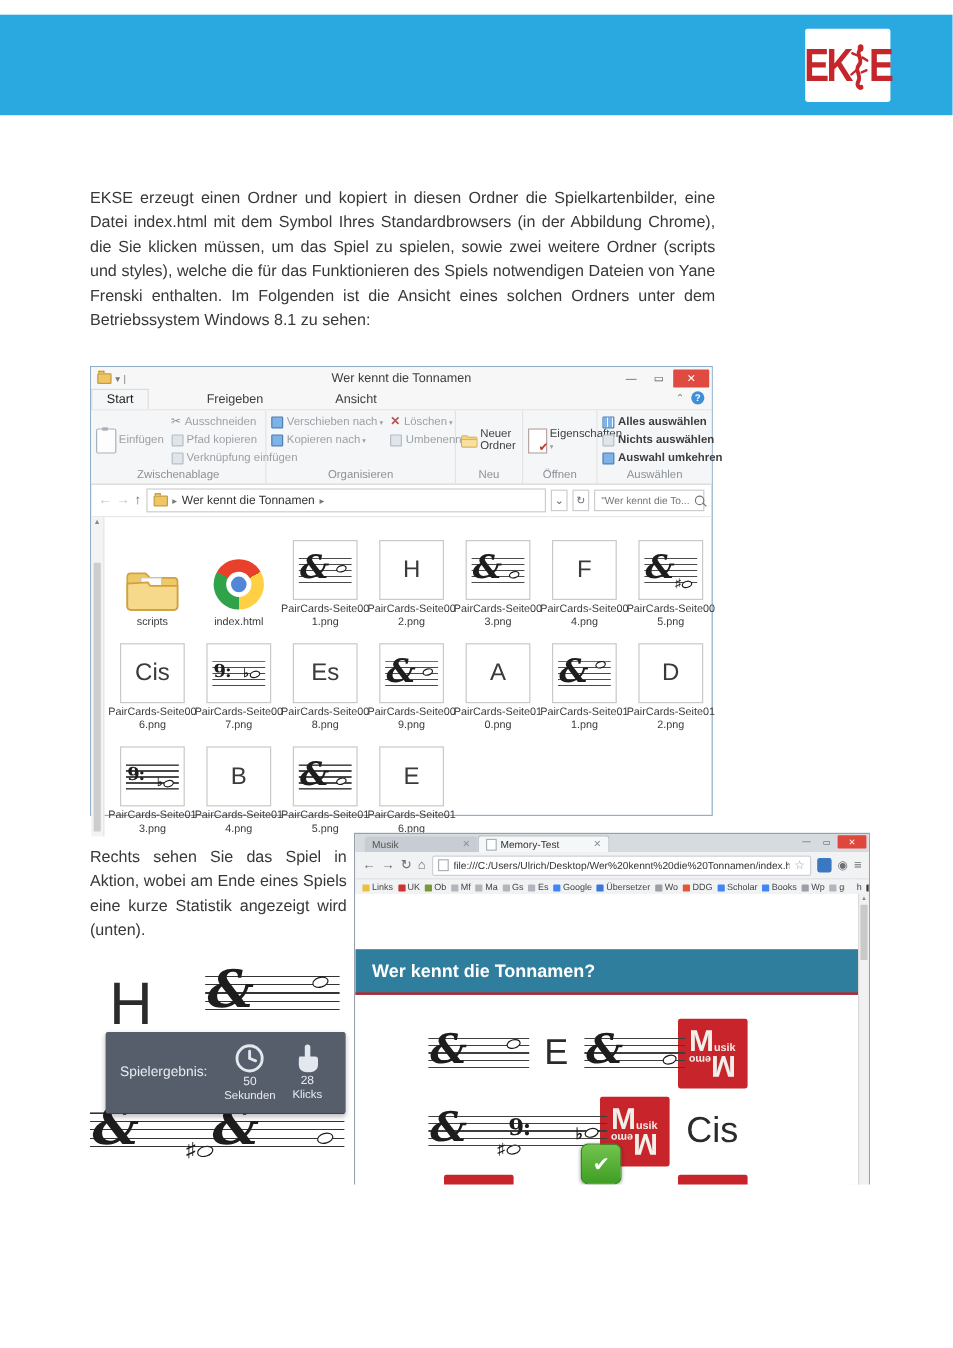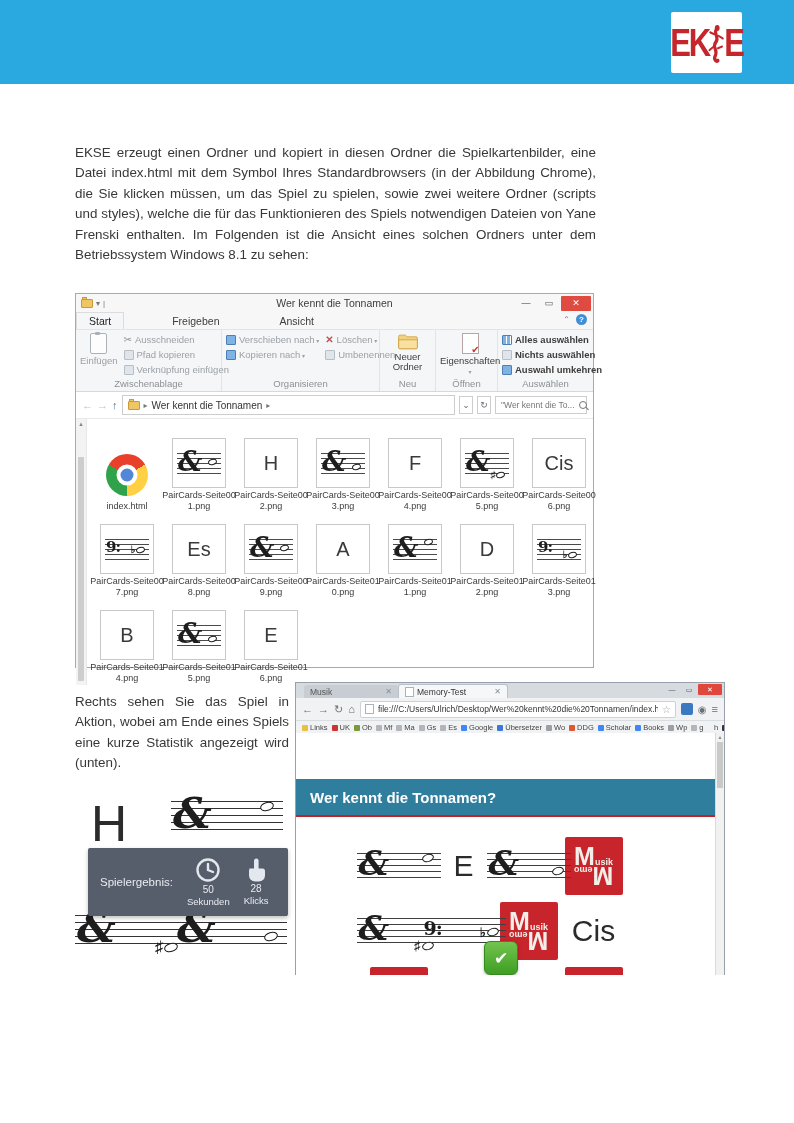--- a/index.html
+++ b/index.html
@@ -1,16 +1,16 @@
 <!DOCTYPE html>
 <html><head>
 <meta charset="utf-8">
 <style>
   html,body{margin:0;padding:0;background:#fff;}
-  .page{position:relative;width:794px;height:975px;background:#fff;font-family:"Liberation Sans",sans-serif;overflow:hidden;margin:0 auto;}
+  .page{position:relative;width:794px;height:975px;background:#fff;font-family:"Liberation Sans",sans-serif;overflow:hidden;margin:12px auto;}
 
   
   .top-band{position:absolute;left:0;top:0;width:794px;height:84px;background:#29a9e0;}
   .bottom-band{position:absolute;left:0;top:1101px;width:794px;height:22px;background:#29a9e0;}
   .logo-box{position:absolute;left:671px;top:12px;width:71px;height:61px;background:#fff;border-radius:2px;display:flex;align-items:center;justify-content:center;}
   .logo-txt{color:#c4262b;font-weight:bold;font-size:31px;letter-spacing:-2px;transform:scaleY(1.25);display:flex;align-items:center;}
   .logo-sal{width:17px;height:40px;margin:0 -1px;}
 
   
   .intro{position:absolute;left:75px;top:143px;width:521px;font-size:13.4px;line-height:20.4px;color:#383838;text-align:justify;}
@@ -27,21 +27,21 @@
   .x-tabs{height:17px;display:flex;align-items:flex-end;background:#f7f7f7;border-bottom:1px solid #e4e4e4;position:relative;gap:36px;}
   .x-tab{padding:2px 12px;font-size:10.5px;color:#3c3c3c;}
   .x-tab.active{background:#f5f6f7;border:1px solid #dcdcdc;border-bottom:none;color:#1e1e1e;}
   .x-tabs-right{position:absolute;right:6px;top:2px;display:flex;gap:6px;align-items:center;}
   .x-chev{color:#777;font-size:8px;}
   .x-help{width:11px;height:11px;border-radius:50%;background:#3f8fd6;color:#fff;font-size:8px;font-weight:bold;display:flex;align-items:center;justify-content:center;}
   .x-ribbon{display:flex;background:#f5f6f7;border-bottom:1px solid #d8d8d8;height:62px;box-sizing:border-box;}
   .rg{display:flex;flex-direction:column;border-right:1px solid #e3e3e3;box-sizing:border-box;padding:3px 4px 0 4px;}
   .rg-body{display:flex;gap:6px;flex:1;}
   .rg-label{text-align:center;font-size:9.5px;color:#8b9196;padding:1px 0 2px;}
-  .rbig{display:flex;flex-direction:column;align-items:center;font-size:9.5px;color:#9ba1a7;text-align:center;line-height:1.1;gap:2px;}
+  .rbig{display:flex;flex-direction:row;align-items:center;font-size:9.5px;color:#9ba1a7;text-align:left;line-height:1.1;gap:2px;}
   .rbig.dark{color:#3d3d3d;}
   .rcol{display:flex;flex-direction:column;justify-content:flex-start;gap:2px;}
   .ri{display:flex;align-items:center;gap:3px;font-size:9.5px;color:#9ba1a7;height:13px;white-space:nowrap;}
   .ri.dark{color:#3d3d3d;font-weight:bold;}
   .dd::after{content:" ▾";font-size:6px;color:#9ba1a7;}
   .mi{width:10px;height:10px;background:#dfe5ea;border:1px solid #b6bec6;box-sizing:border-box;border-radius:1px;flex:none;}
   .mi.blue{background:#7fb2e5;border-color:#4c7fb4;}
   .mi.grid{background:repeating-linear-gradient(90deg,#7fb2e5 0 3px,#fff 3px 4px),repeating-linear-gradient(0deg,#7fb2e5 0 3px,#fff 3px 4px);border-color:#4c7fb4;}
   .ic-scissors{color:#8a9096;font-size:10px;line-height:1;}
   .ic-x-del{color:#b55;font-size:10px;line-height:1;font-weight:bold;}
@@ -322,20 +322,31 @@
         <span class="lens"></span>
       </div>
     </div>
     <div class="x-files">
       <div class="x-scroll">
         <span class="arr">▲</span>
         <span class="x-thumb"></span>
       </div>
       <div class="file-grid">
 
+      <div class="file-item" data-kind="folder">
+            <div class="thumb">
+              <svg class="ic-folder fold-svg" width="46" height="38" viewBox="0 0 48 40">
+                <path d="M2 8 q0-3 3-3 h13 l4 4 h21 q3 0 3 3 v22 q0 3 -3 3 H5 q-3 0 -3 -3 z" fill="#eec968" stroke="#cfa13f" stroke-width="1.5"></path>
+                <rect x="14" y="9" width="18" height="24" fill="#fcfcfc" stroke="#c9c9c9"></rect>
+                <path d="M2 14 l18 -1 l2 3 h24 v18 q0 3 -3 3 H5 q-3 0 -3 -3 z" fill="#f6d98b" stroke="#cfa13f" stroke-width="1.5"></path>
+              </svg>
+
+            </div>
+            <div class="fname">scripts</div>
+          </div>
           <div class="file-item" data-kind="chrome">
             <div class="thumb">
 
               <div class="ic-chrome"></div>
 
             </div>
             <div class="fname">index.html</div>
           </div>
           <div class="file-item" data-kind="note" data-clef="treble" data-pos="mid">
             <div class="thumb">

